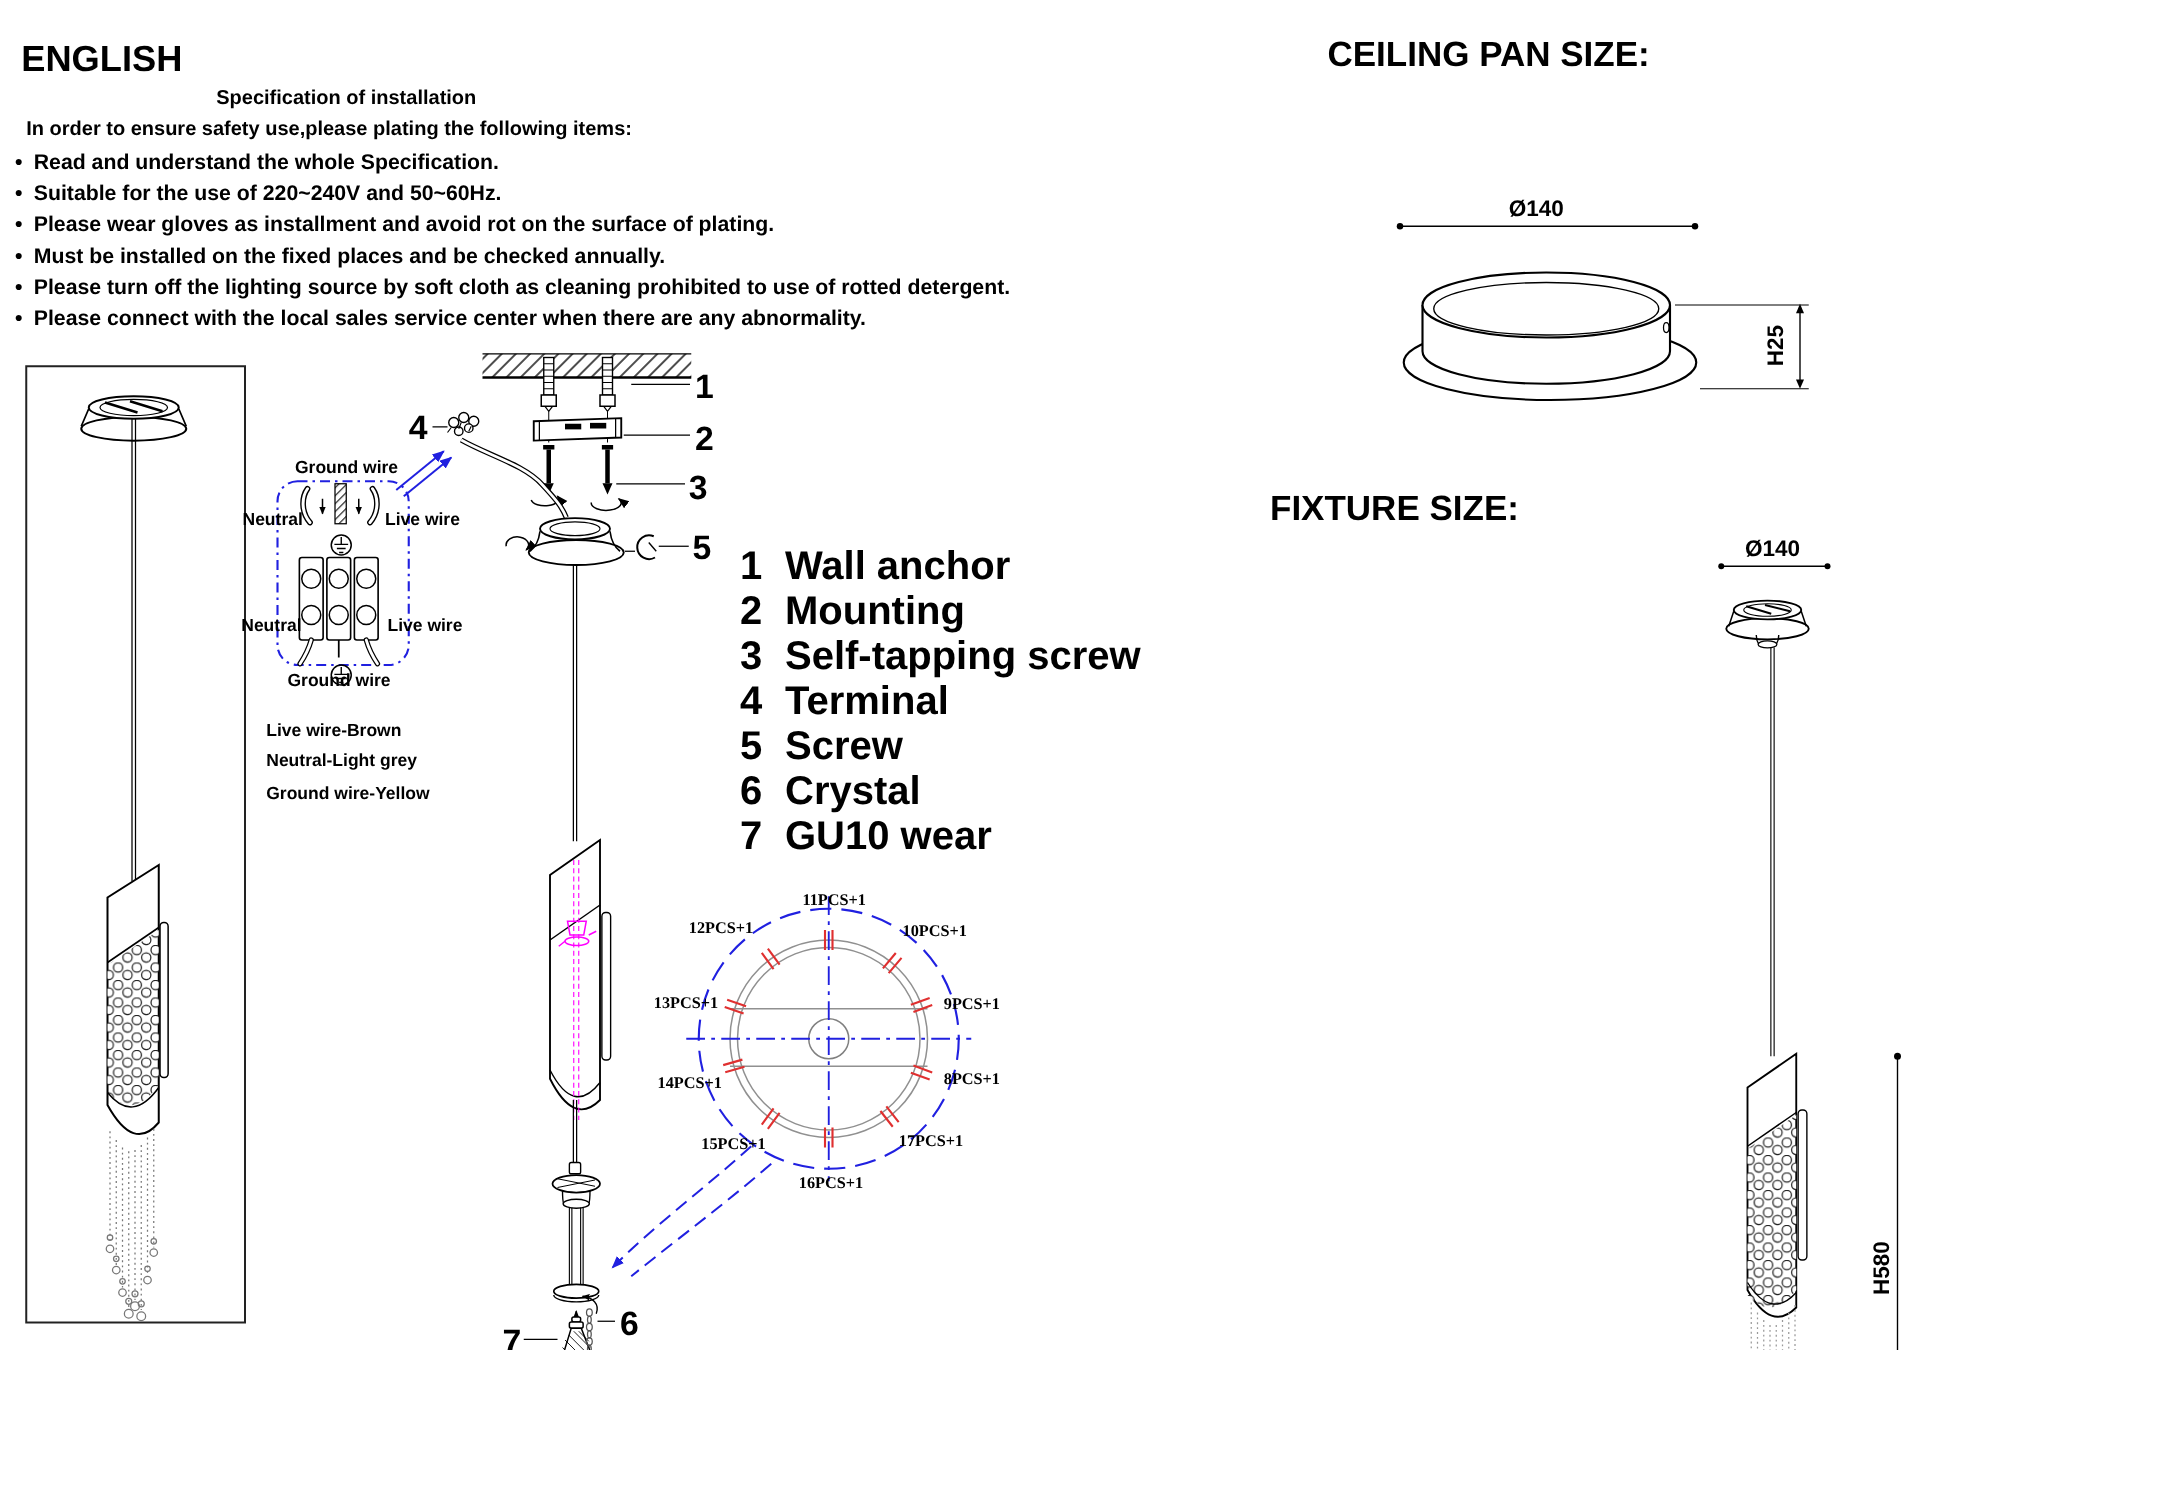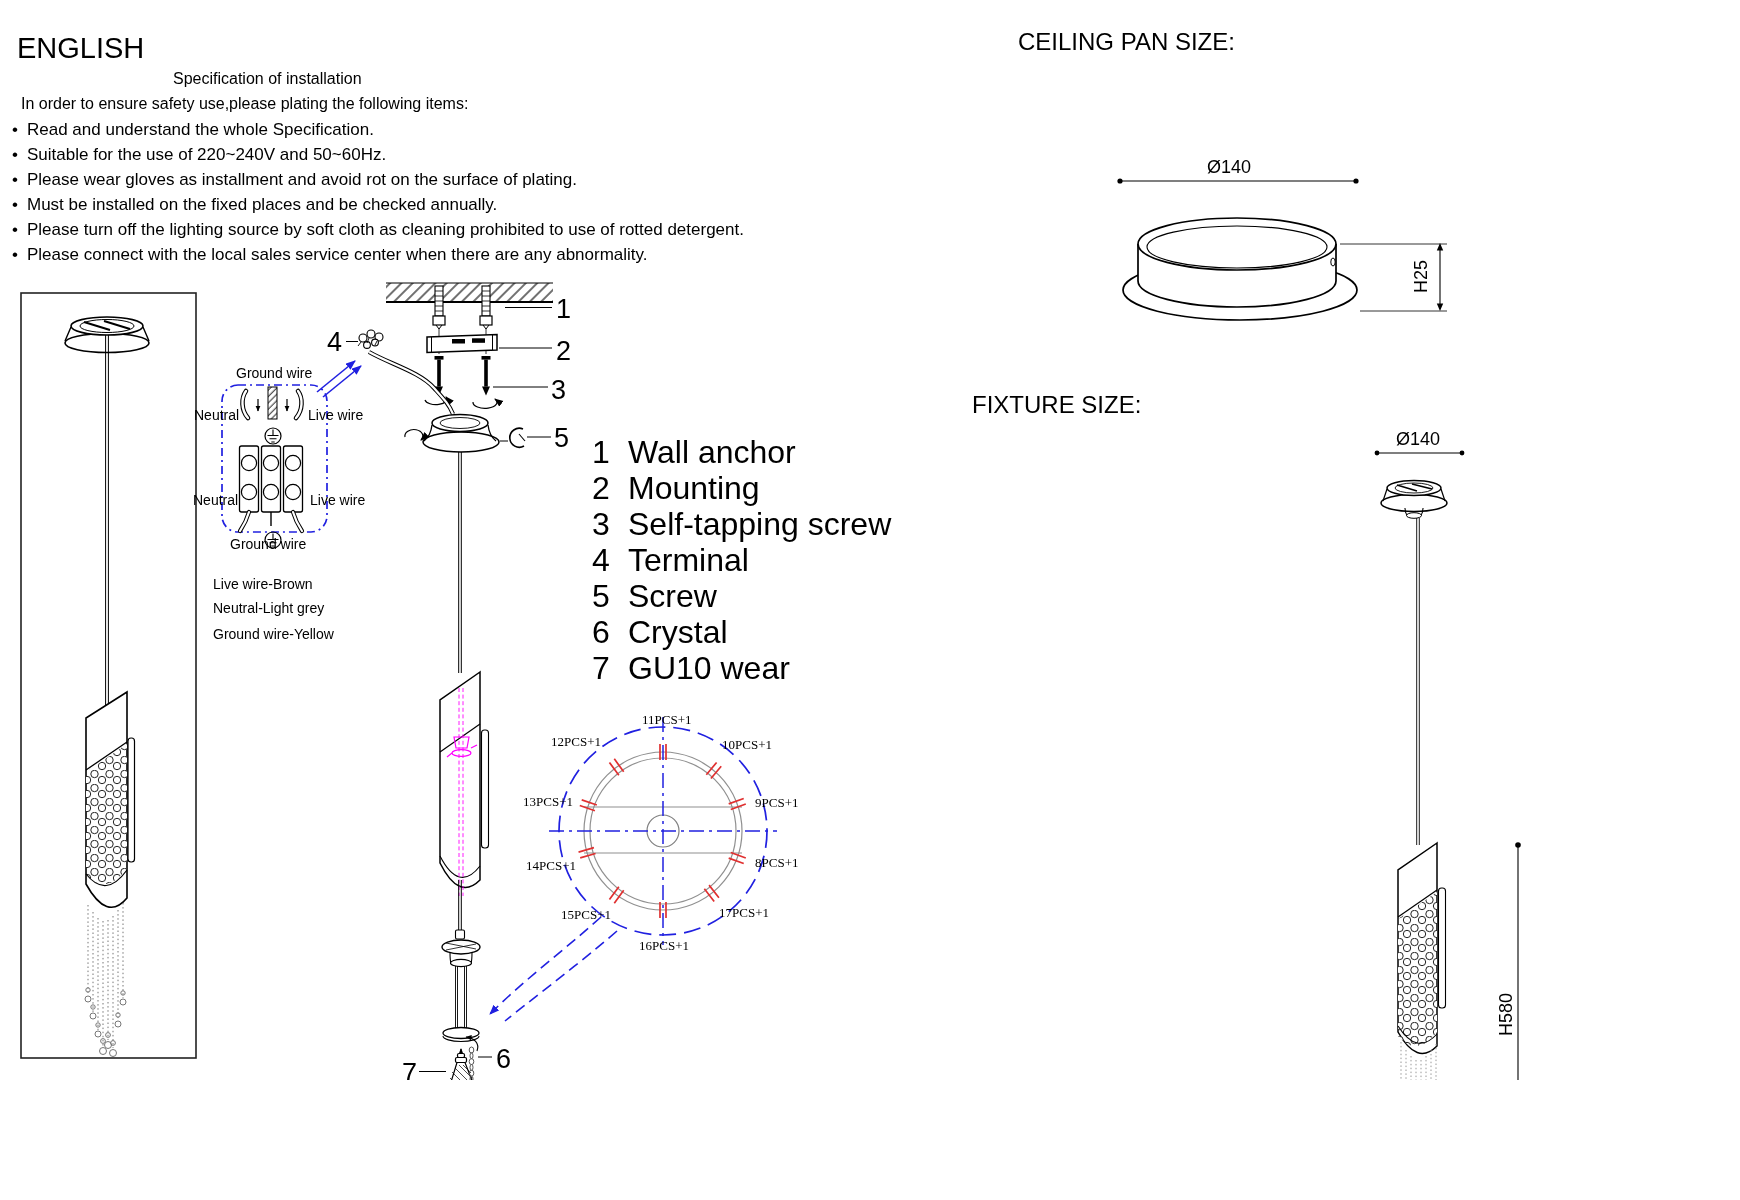--- a/index.html
+++ b/index.html
@@ -1,21 +1,21 @@
 <!DOCTYPE html>
 <html><head>
 <meta charset="utf-8">
 <style>
   html,body{margin:0;padding:0;background:#fff;}
   .page{position:relative;width:1740px;height:1080px;background:#fff;overflow:hidden;
-        font-family:"Liberation Sans",sans-serif;color:#000;}
+        font-family:"Liberation Sans",sans-serif;color:#000;font-weight:bold;}
   .gfx{position:absolute;left:0;top:0;z-index:1;}
   .t{position:absolute;white-space:nowrap;z-index:2;}
   .h1{font-size:29px;}
-  .sect{font-size:24px;}
+  .sect{font-size:28px;margin-left:44px;}
   .body{font-size:16px;}
   .notice{height:25px;line-height:25px;font-size:17px;}
   .bullet{display:inline-block;width:15px;}
   .plist .prow{height:36px;line-height:36px;font-size:32px;}
   .pnum{display:inline-block;width:36px;}
   .callout{font-size:27px;}
   .wlab{font-size:14px;}
   .pcs{font-family:"Liberation Serif",serif;font-size:13px;}
   .dim{font-size:18px;}
   .rot{width:60px;text-align:center;transform:rotate(-90deg);}

